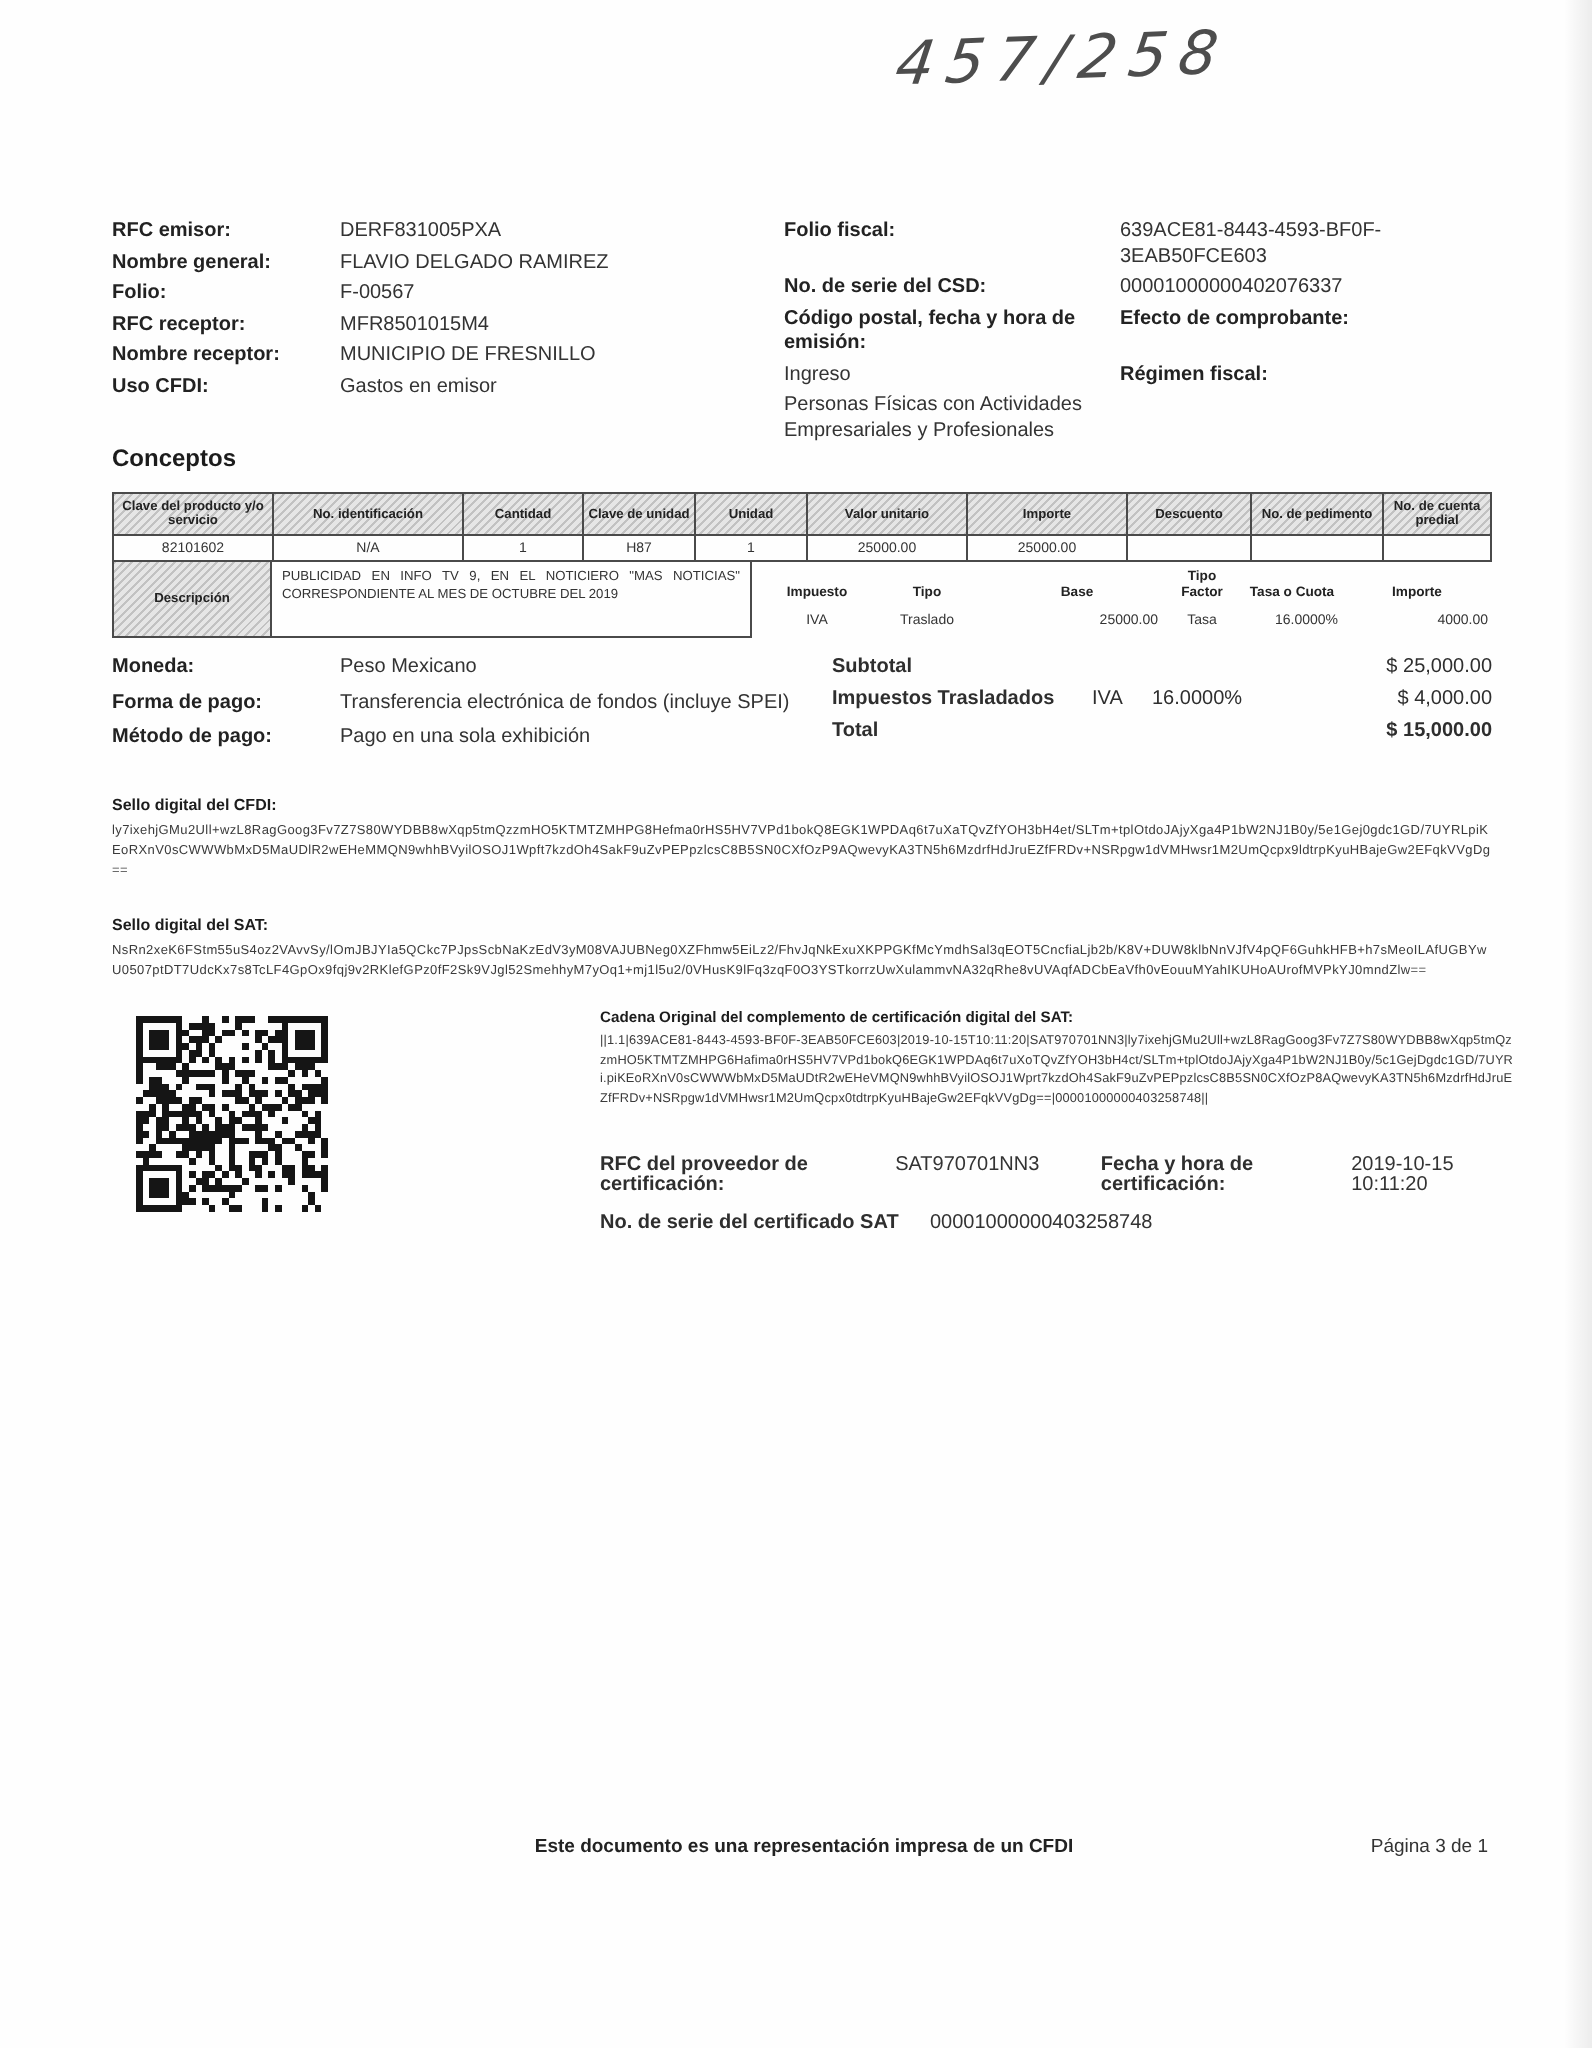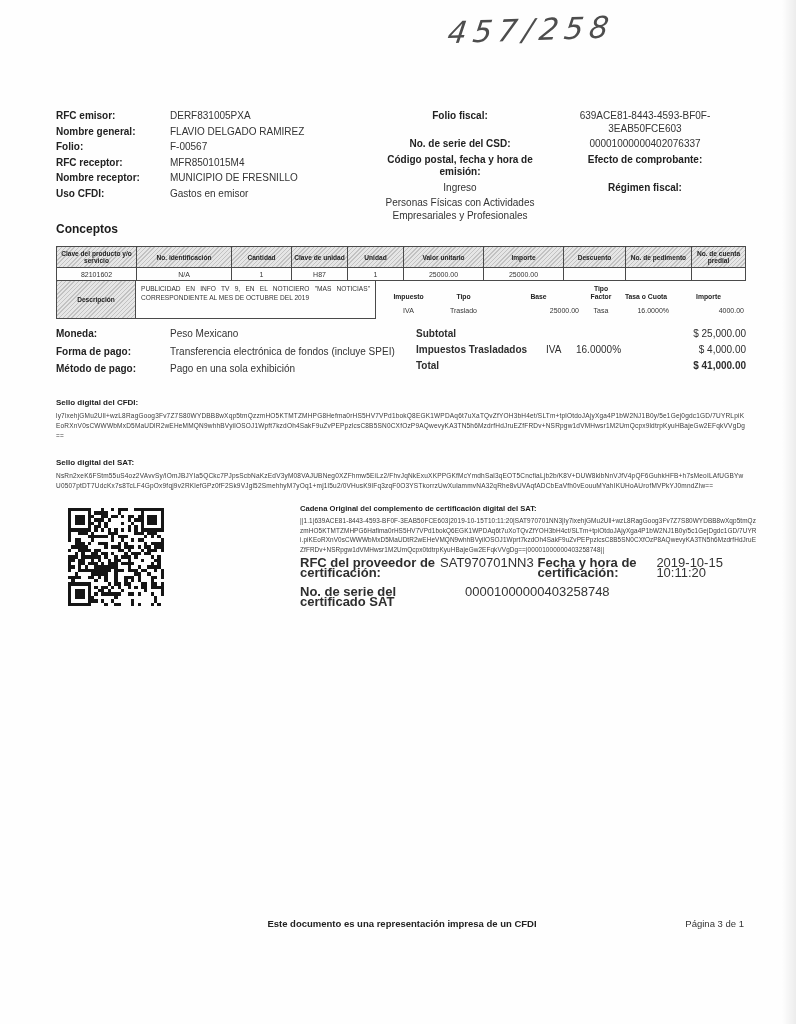--- a/index.html
+++ b/index.html
@@ -8,21 +8,21 @@
   .page::after{content:"";position:absolute;top:0;right:0;width:14px;height:100%;
         background:linear-gradient(to right,rgba(0,0,0,0),rgba(0,0,0,.07));pointer-events:none;}
   .handwritten{position:absolute;top:12px;left:448px;width:180px;
         font-family:"DejaVu Sans",sans-serif;font-style:italic;font-weight:300;
         font-size:30px;color:#4d4d4d;letter-spacing:6px;transform:rotate(-2deg) skewX(-10deg);}
   .title{position:absolute;top:66px;left:0;width:100%;text-align:center;margin:0;
         font-size:16px;font-weight:bold;color:#1c1c1c;letter-spacing:.5px;}
   .header-grid{position:absolute;top:110px;left:56px;width:690px;display:flex;}
   .hcol{display:grid;align-content:start;row-gap:3px;font-size:10px;line-height:12.5px;}
   .hcol.left{grid-template-columns:114px 206px;width:320px;}
-  .hcol.right{grid-template-columns:168px 202px;width:370px;margin-left:0;text-align:center;}
+  .hcol.right{grid-template-columns:168px 202px;width:370px;margin-left:16px;}
   .hlabel{font-weight:bold;color:#222;}
   .hvalue{color:#333;}
   .sec-heading{position:absolute;top:222px;left:56px;margin:0;font-size:12px;font-weight:bold;color:#1c1c1c;}
   .tbl{position:absolute;top:246px;left:56px;width:690px;font-size:7px;}
   .thead,.trow{display:flex;}
   .th{background:#dedede;background-image:repeating-linear-gradient(135deg,#c2c2c2 0 1px,#e6e6e6 1px 3px);
       border:1px solid #4a4a4a;border-right:none;display:flex;align-items:center;justify-content:center;
       text-align:center;font-size:6.6px;font-weight:bold;color:#222;height:22px;padding:0 2px;box-sizing:border-box;}
   .th:last-child{border-right:1px solid #4a4a4a;}
   .td{border:1px solid #4a4a4a;border-right:none;border-top:none;display:flex;align-items:center;
@@ -50,21 +50,21 @@
   .bold{font-weight:bold;}
   .sello{position:absolute;left:56px;width:692px;}
   .sello-cfdi{top:398px;} .sello-sat{top:458px;}
   .sello-label{font-size:8px;font-weight:bold;color:#1c1c1c;margin-bottom:4px;}
   .sello-text{font-size:6.5px;line-height:10px;color:#3a3a3a;word-break:break-all;
       font-family:"Liberation Sans",sans-serif;letter-spacing:.2px;}
   .qr-box{position:absolute;top:508px;left:68px;width:96px;height:98px;}
   .cadena{position:absolute;top:504px;left:300px;width:458px;}
   .cadena-label{font-size:7.6px;font-weight:bold;color:#1c1c1c;margin-bottom:3px;}
   .cadena-text{font-size:6.4px;line-height:9.5px;color:#3a3a3a;word-break:break-all;letter-spacing:.1px;}
-  .cert-rows{margin-top:4px;font-size:13px;line-height:10px;}
+  .cert-rows{margin-top:24px;font-size:10px;line-height:10px;}
   .cert-row{display:flex;margin-bottom:9px;}
   .cert-row .cl{font-weight:bold;}
   .cert-row .cv{color:#333;}
   .c1l{width:165px;} .c1v{width:115px;} .c2l{width:140px;} 
   .footer{position:absolute;top:918px;left:56px;width:692px;font-size:9.5px;}
   .footer-note{position:absolute;left:0;width:100%;text-align:center;font-weight:bold;color:#222;}
   .footer-page{position:absolute;right:4px;color:#333;}
 </style>
 </head>
 <body>
@@ -168,21 +168,21 @@
         <span class="tot-amt">$ 25,000.00</span>
       </div>
       <div class="tot-row">
         <span class="tot-label">Impuestos Trasladados</span>
         <span class="tot-mid">IVA</span>
         <span class="tot-rate">16.0000%</span>
         <span class="tot-amt">$ 4,000.00</span>
       </div>
       <div class="tot-row">
         <span class="tot-label">Total</span>
-        <span class="tot-amt bold">$ 41,000.00</span>
+        <span class="tot-amt bold">$ 15,000.00</span>
       </div>
     </div>
   </div>
 
   <div class="sello sello-cfdi">
     <div class="sello-label">Sello digital del CFDI:</div>
     <div class="sello-text">ly7ixehjGMu2Ull+wzL8RagGoog3Fv7Z7S80WYDBB8wXqp5tmQzzmHO5KTMTZMHPG8Hefma0rHS5HV7VPd1bokQ8EGK1WPDAq6t7uXaTQvZfYOH3bH4et/SLTm+tplOtdoJAjyXga4P1bW2NJ1B0y/5e1Gej0gdc1GD/7UYRLpiKEoRXnV0sCWWWbMxD5MaUDlR2wEHeMMQN9whhBVyilOSOJ1Wpft7kzdOh4SakF9uZvPEPpzlcsC8B5SN0CXfOzP9AQwevyKA3TN5h6MzdrfHdJruEZfFRDv+NSRpgw1dVMHwsr1M2UmQcpx9ldtrpKyuHBajeGw2EFqkVVgDg==</div>
   </div>
 
   <div class="sello sello-sat">

